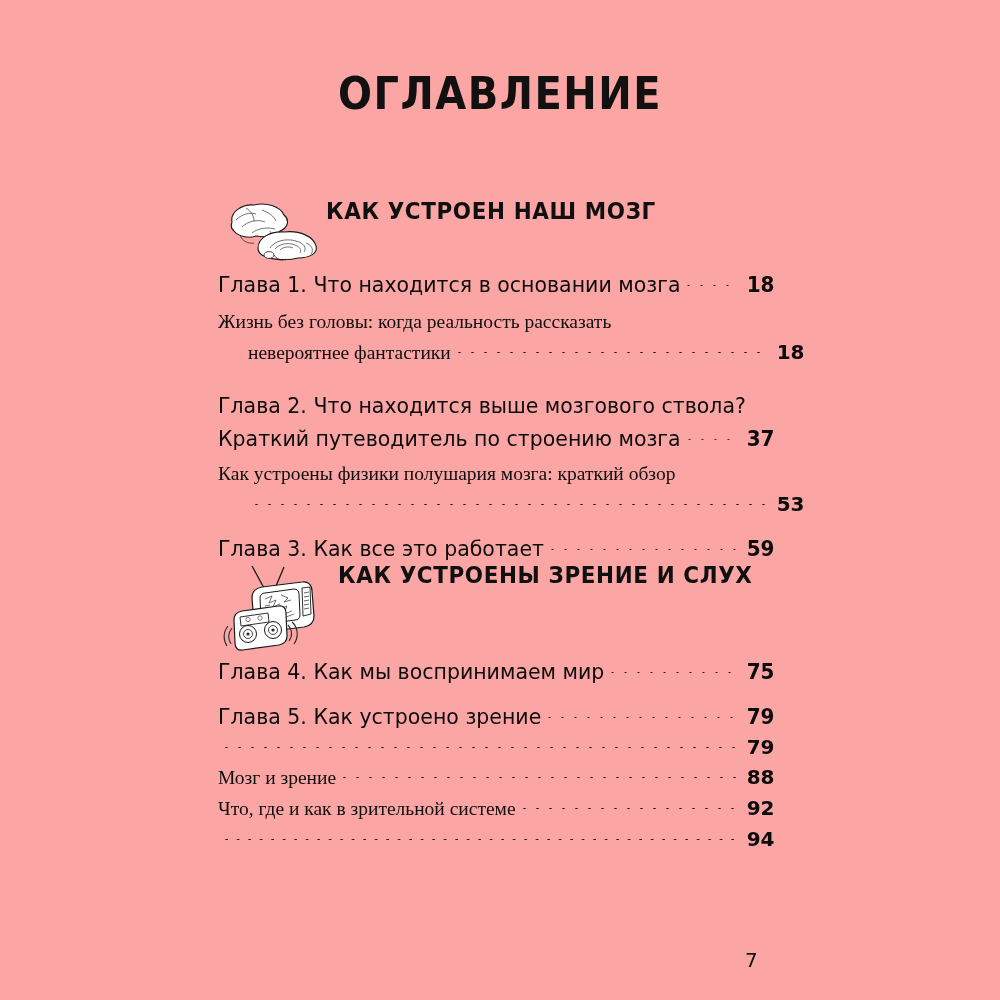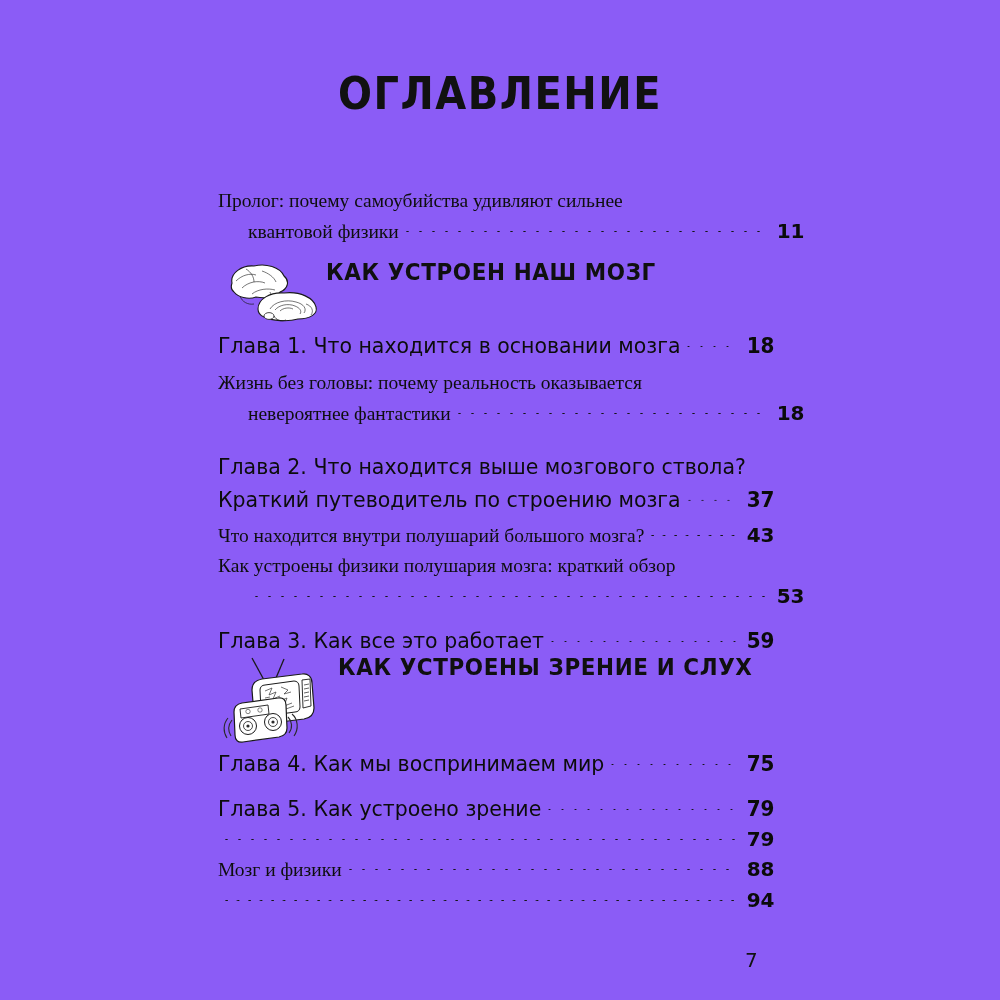--- a/index.html
+++ b/index.html
@@ -14,21 +14,21 @@
     position: relative;
     overflow: hidden;
     font-family: "Liberation Serif", "DejaVu Serif", serif;
     color: #101010;
     -webkit-font-smoothing: antialiased;
   }
 
   #page {
     position: absolute;
     inset: 0;
-    background: #8b5cf6;
+    background: #fca5a5;
   }
 
   
   .toc-title {
     position: absolute;
     top: 68px;
     left: 0;
     width: 1000px;
     text-align: center;
     font-family: "DejaVu Sans", "Liberation Sans", sans-serif;
@@ -165,30 +165,20 @@
 </style>
 </head>
 <body>
 
 <div id="page">
 
   <div class="toc-title">ОГЛАВЛЕНИЕ</div>
 
   <div class="toc-body">
 
-    <div class="toc-entry entry-sub">
-      <div class="entry-line no-leader">
-        <span class="entry-text">Пролог: почему самоубийства удивляют сильнее</span>
-      </div>
-      <div class="entry-line indented">
-        <span class="entry-text">квантовой физики</span>
-        <span class="leader"></span>
-        <span class="page-num">11</span>
-      </div>
-    </div>
 
     <div class="gap-md"></div>
 
     <div class="section-header">
       <div class="section-icon">
         <svg width="108" height="62" viewBox="0 0 108 62" aria-hidden="true">
           <g fill="#ffffff" stroke="#1a1a1a" stroke-width="1.1">
 
             <path d="M14 22 C12 12, 24 4, 36 5 C48 2, 62 6, 66 15 C72 20, 70 28, 62 31
                      C58 36, 48 38, 38 36 C30 39, 20 36, 16 31 C13 29, 13 25, 14 22 Z"></path>
@@ -223,21 +213,21 @@
         <span class="entry-text">Глава 1. Что находится в основании мозга</span>
         <span class="leader"></span>
         <span class="page-num">18</span>
       </div>
     </div>
 
     <div class="gap-sm"></div>
 
     <div class="toc-entry entry-sub">
       <div class="entry-line no-leader">
-        <span class="entry-text">Жизнь без головы: почему реальность оказывается</span>
+        <span class="entry-text">Жизнь без головы: когда реальность рассказать</span>
       </div>
       <div class="entry-line indented">
         <span class="entry-text">невероятнее фантастики</span>
         <span class="leader"></span>
         <span class="page-num">18</span>
       </div>
     </div>
 
 
     <div class="gap-lg"></div>
@@ -248,27 +238,20 @@
       </div>
       <div class="entry-line">
         <span class="entry-text">Краткий путеводитель по строению мозга</span>
         <span class="leader"></span>
         <span class="page-num">37</span>
       </div>
     </div>
 
     <div class="gap-sm"></div>
 
-    <div class="toc-entry entry-sub">
-      <div class="entry-line">
-        <span class="entry-text">Что находится внутри полушарий большого мозга?</span>
-        <span class="leader tight"></span>
-        <span class="page-num">43</span>
-      </div>
-    </div>
 
     <div class="toc-entry entry-sub">
       <div class="entry-line no-leader">
         <span class="entry-text">Как устроены физики полушария мозга: краткий обзор</span>
       </div>
       <div class="entry-line indented">
         <span class="leader"></span>
         <span class="page-num">53</span>
       </div>
     </div>
@@ -367,26 +350,33 @@
 
     <div class="toc-entry entry-sub">
       <div class="entry-line">
         <span class="leader"></span>
         <span class="page-num">79</span>
       </div>
     </div>
 
     <div class="toc-entry entry-sub">
       <div class="entry-line">
-        <span class="entry-text">Мозг и физики</span>
+        <span class="entry-text">Мозг и зрение</span>
         <span class="leader"></span>
         <span class="page-num">88</span>
       </div>
     </div>
 
+    <div class="toc-entry entry-sub">
+      <div class="entry-line">
+        <span class="entry-text">Что, где и как в зрительной системе</span>
+        <span class="leader"></span>
+        <span class="page-num">92</span>
+      </div>
+    </div>
 
     <div class="toc-entry entry-sub">
       <div class="entry-line">
         <span class="leader tight"></span>
         <span class="page-num">94</span>
       </div>
     </div>
 
   </div>
 

